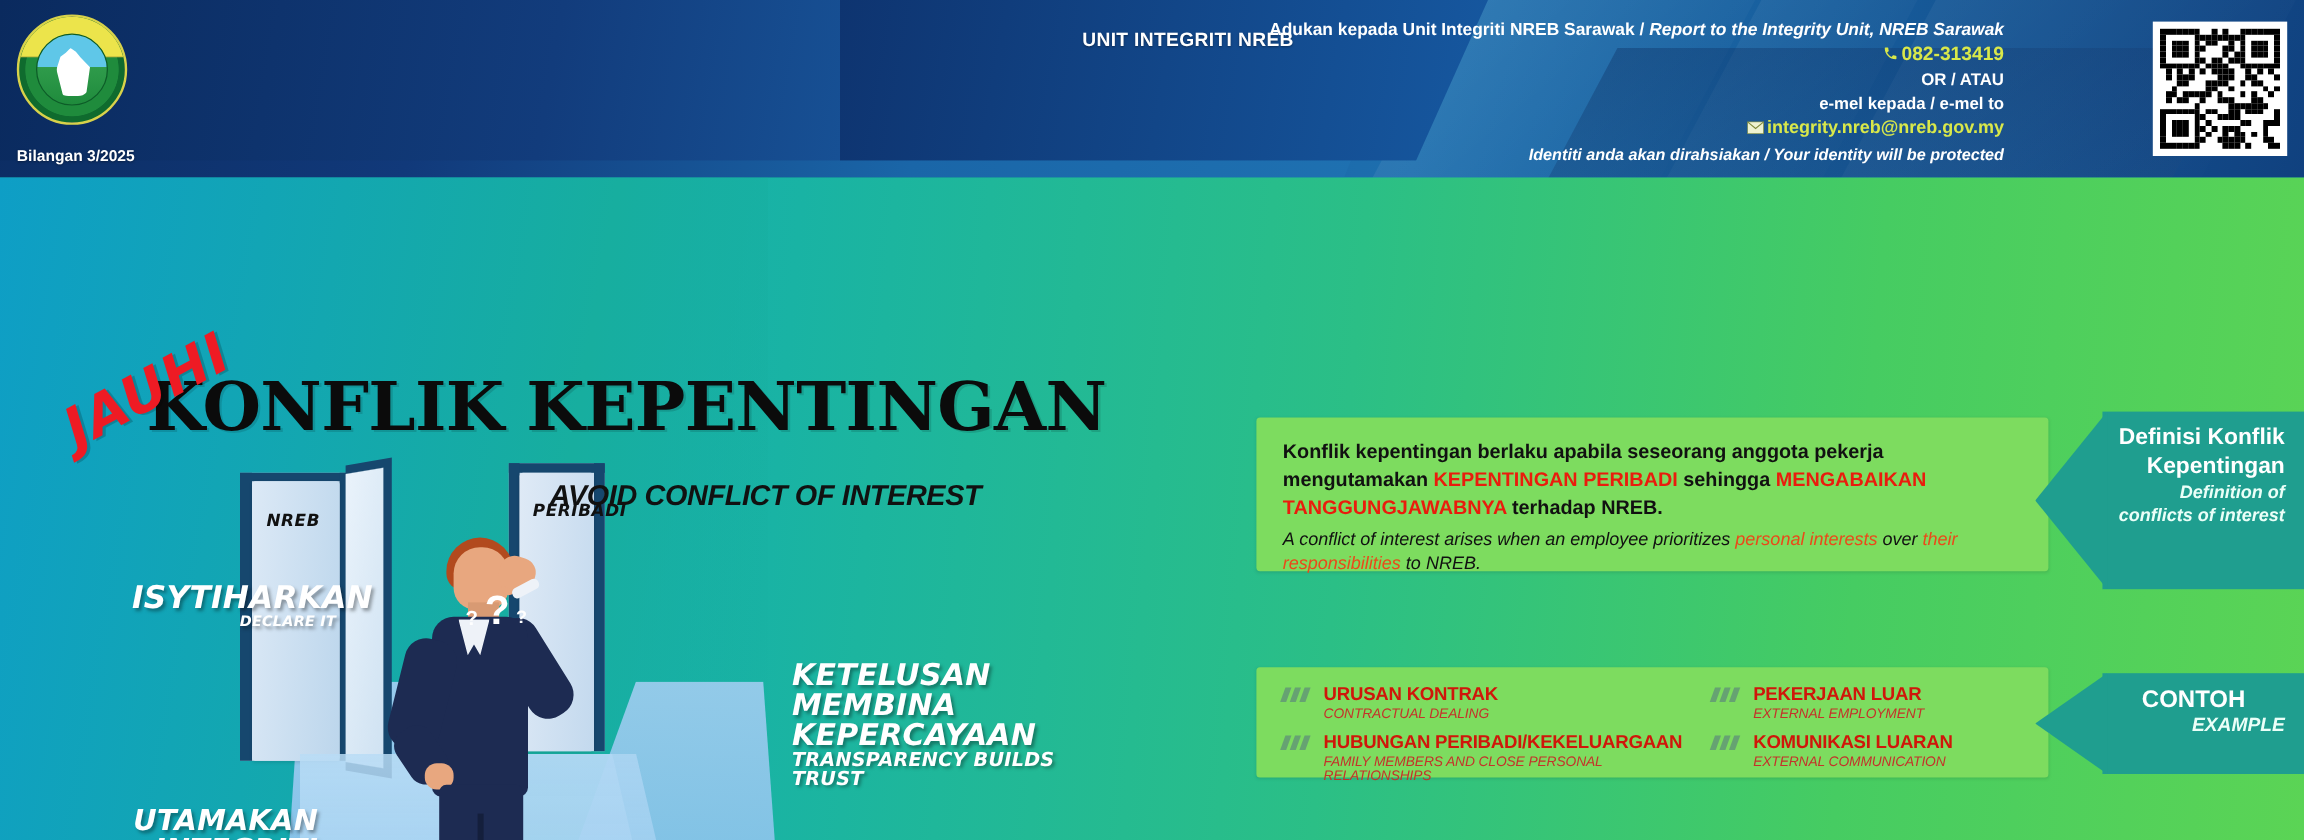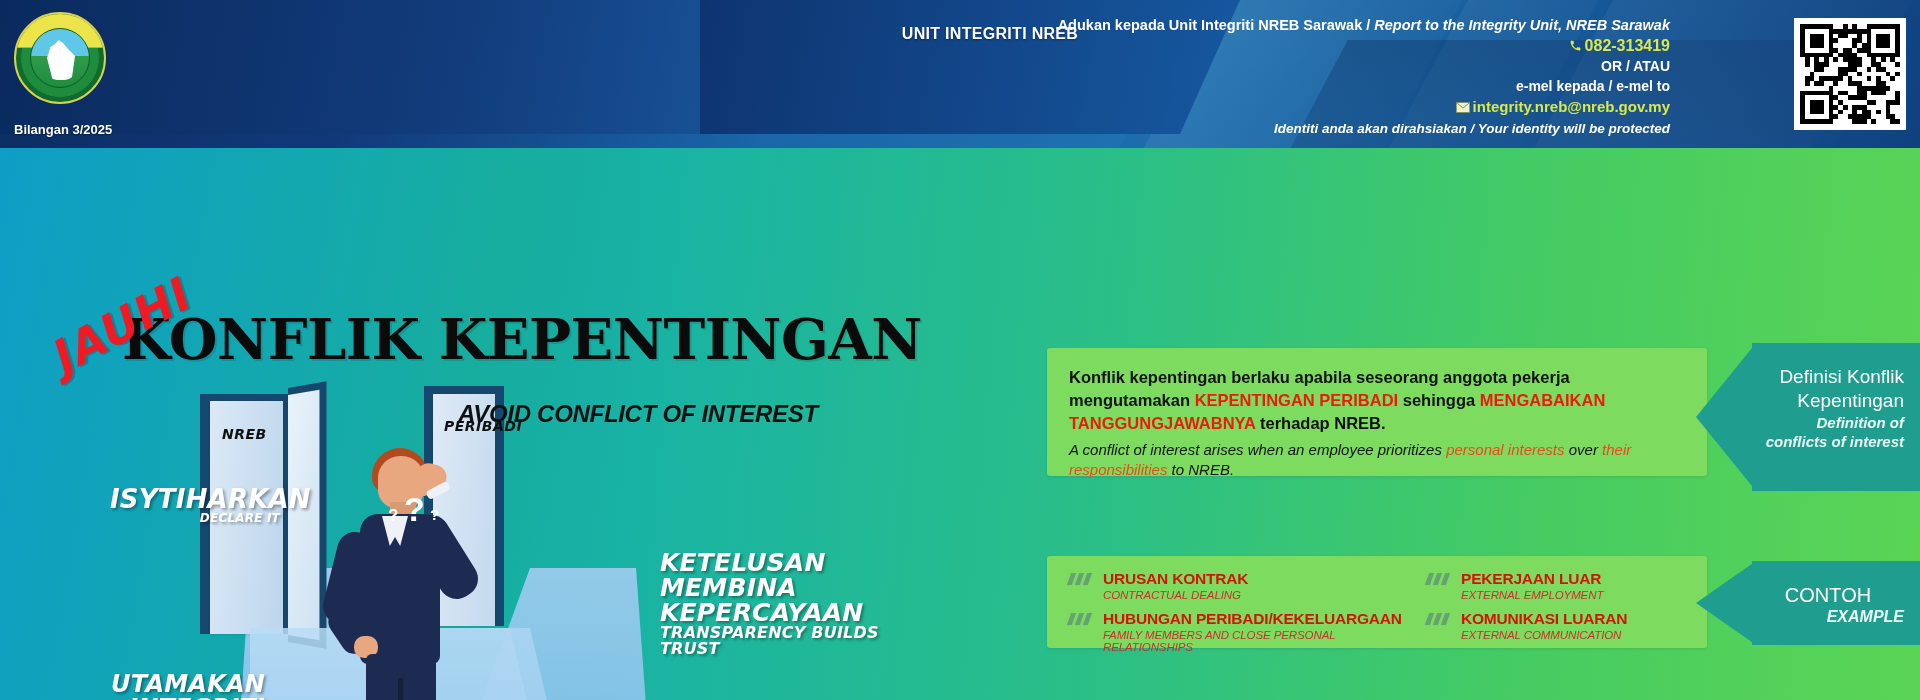--- a/index.html
+++ b/index.html
@@ -237,21 +237,21 @@
   .tab {
     position:absolute; right:0; background:#1f9e8f; color:#fff;
     text-align:right; padding:10px 16px 10px 0;
   }
   .tab::before {
     content:""; position:absolute; left:-56px; top:0; width:60px; height:100%;
     background:#1f9e8f; clip-path:polygon(100% 0, 100% 100%, 0 50%);
   }
   .t1 { top:195px; width:168px; height:148px; }
   .t2 { top:413px; width:168px; height:84px; }
-  .t-ms { font-size:19px; font-weight:normal; line-height:24px;margin-top:12px; }
+  .t-ms { font-size:19px; font-weight:bold; line-height:24px; }
   .t-en { font-size:15px; font-style:italic; font-weight:bold; line-height:19px; margin-top:0; color:#eafff8;}
   .t2 .t-ms, .t3 .t-ms { font-size:20px;text-align:center; }
   .t2 .t-en, .t3 .t-en { font-size:16px; }
 
   .chev-green {
     position:absolute; background:#7ddc5f;
   }
   .cg1 { right:168px; top:195px; width:60px; height:148px;
      clip-path:polygon(100% 0, 100% 14px, 16px 50%, 100% calc(100% - 14px), 100% 100%, 84px 100%, 0 50%, 84px 0); }
   .cg2 { right:168px; top:413px; width:60px; height:84px;

